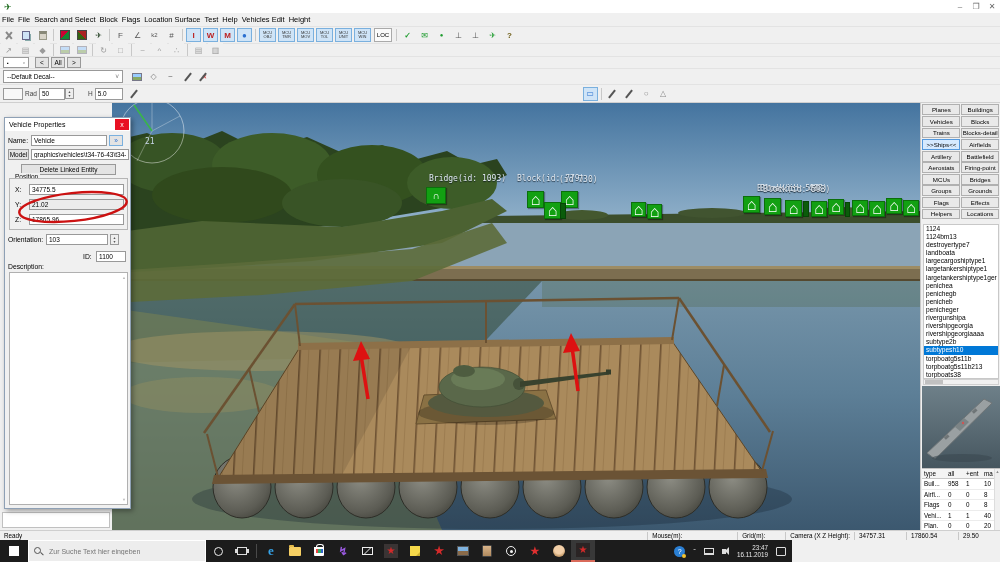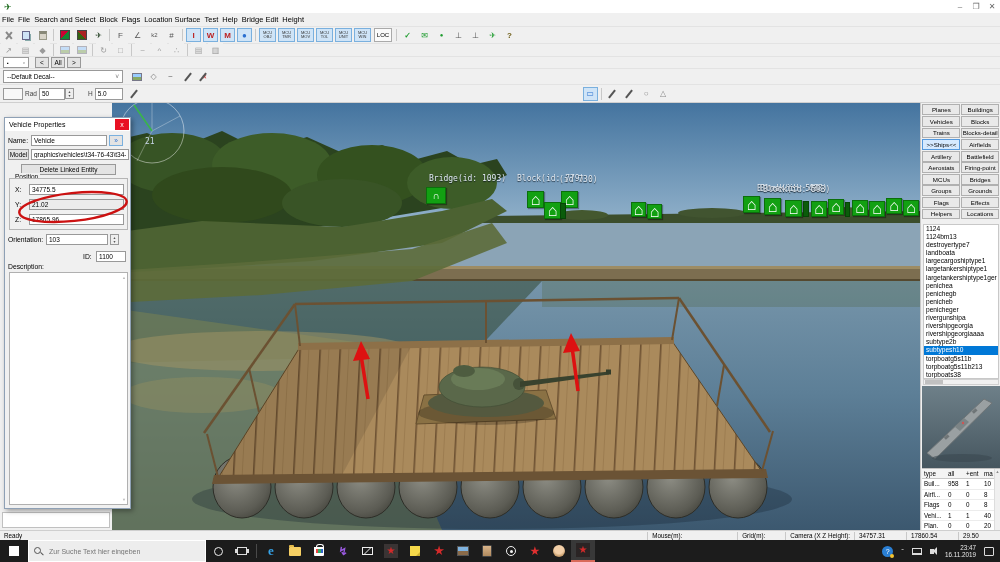--- a/index.html
+++ b/index.html
@@ -102,21 +102,21 @@
   .c0{width:24px;} .c1{width:18px;} .c2{width:18px;} .c3{width:12px;}
   .tscroll{position:absolute;right:0;top:0;width:6px;height:62px;background:#f0f0f0;border-left:1px solid #ddd;
     font-size:4px;color:#888;text-align:center;}
 
   
   .statusbar{position:absolute;left:0;top:530px;width:1000px;height:10px;background:#f0f0f0;
     border-top:1px solid #cfcfcf;display:flex;align-items:center;font-size:6.3px;}
   .statusbar .cell{border-left:1px solid #c8c8c8;height:8px;line-height:8px;padding:0 4px;white-space:nowrap;}
 
   
-  .taskbar{position:absolute;left:0;top:540px;width:1000px;height:22px;background:#1c1c1c;display:flex;align-items:center;}
+  .taskbar{position:absolute;left:0;top:540px;width:792px;height:22px;background:#1c1c1c;display:flex;align-items:center;}
   .startbtn{width:28px;height:22px;display:flex;align-items:center;justify-content:center;}
   .winlogo{width:10px;height:10px;display:flex;flex-wrap:wrap;}
   .winlogo i{width:4.5px;height:4.5px;background:#fdfdfd;margin:0 .5px .5px 0;}
   .searchbox{width:178px;height:22px;background:#ededed;border:1px solid #fff;display:flex;
     align-items:center;font-size:7px;color:#444;}
   .searchbox input{border:0;background:transparent;font-size:7px;width:150px;outline:none;
     font-family:"Liberation Sans",sans-serif;color:#444;}
   .mag{position:relative;width:10px;height:10px;margin:0 4px;}
   .mag:before{content:"";position:absolute;left:1px;top:1px;width:5px;height:5px;border:1.2px solid #555;border-radius:50%;}
   .mag:after{content:"";position:absolute;left:6.5px;top:6.5px;width:3.5px;height:1.2px;background:#555;transform:rotate(45deg);}
@@ -174,21 +174,21 @@
 
   <div class="menubar">
     <span>File</span>
     <span>File</span>
     <span>Search and Select</span>
     <span>Block</span>
     <span>Flags</span>
     <span>Location Surface</span>
     <span>Test</span>
     <span>Help</span>
-    <span>Bridge Edit</span>
+    <span>Vehicles Edit</span>
     <span>Height</span>
   </div>
 
   <div class="tb tb1">
     <span class="ib">
         <span class="ic-x"></span>
       </span>
     <span class="ib">
         <span class="ic-copy"></span>
       </span>

